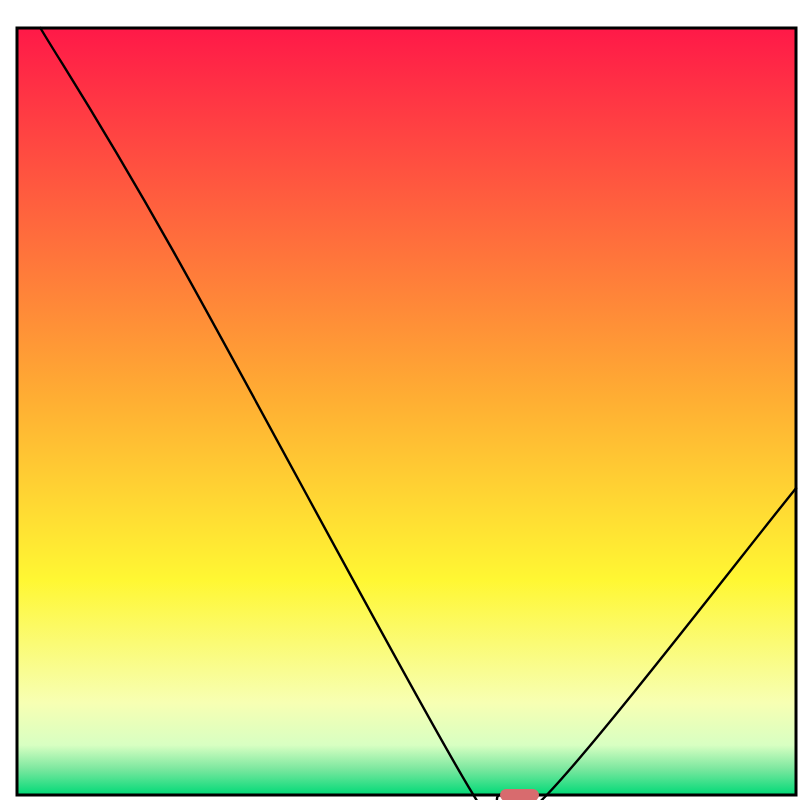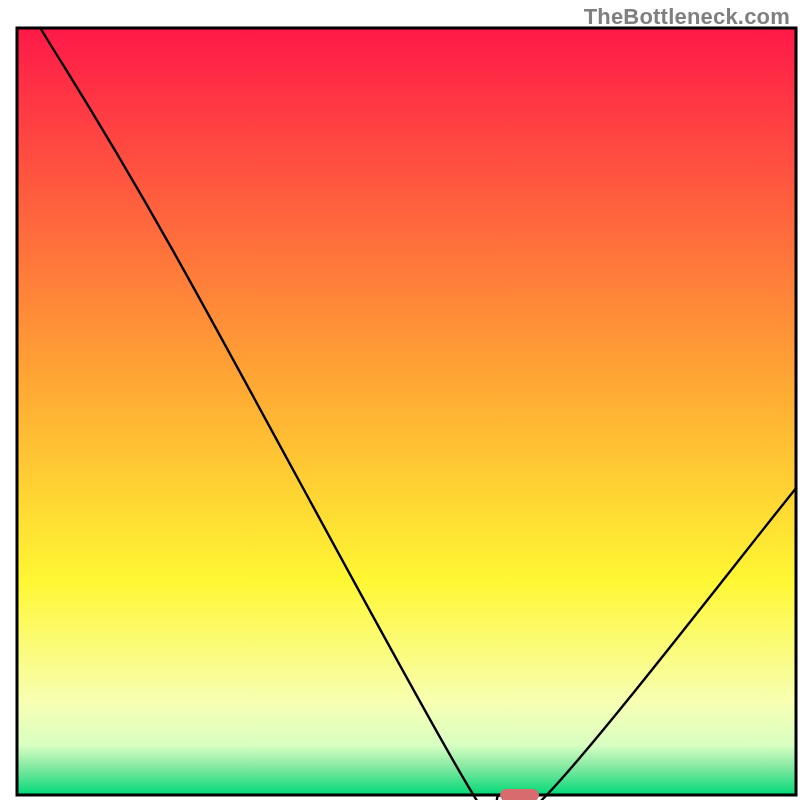--- a/index.html
+++ b/index.html
@@ -35,21 +35,20 @@
     border-radius: 7px;
     background: #d86b6e;
     z-index: 5;
   }
 </style>
 </head>
 <body>
 
 <div class="chart-container">
 
-  <div class="watermark">TheBottleneck.com</div>
 
   <svg width="800" height="800">
     <defs>
       <linearGradient id="bg-grad" x1="0" y1="0" x2="0" y2="1">
           <stop offset="0%" stop-color="#ff1948"></stop>
           <stop offset="48%" stop-color="#ffad33"></stop>
           <stop offset="72%" stop-color="#fff733"></stop>
           <stop offset="88%" stop-color="#f7ffb3"></stop>
           <stop offset="93.5%" stop-color="#d8ffc2"></stop>
           <stop offset="96.5%" stop-color="#7fe8a0"></stop>

